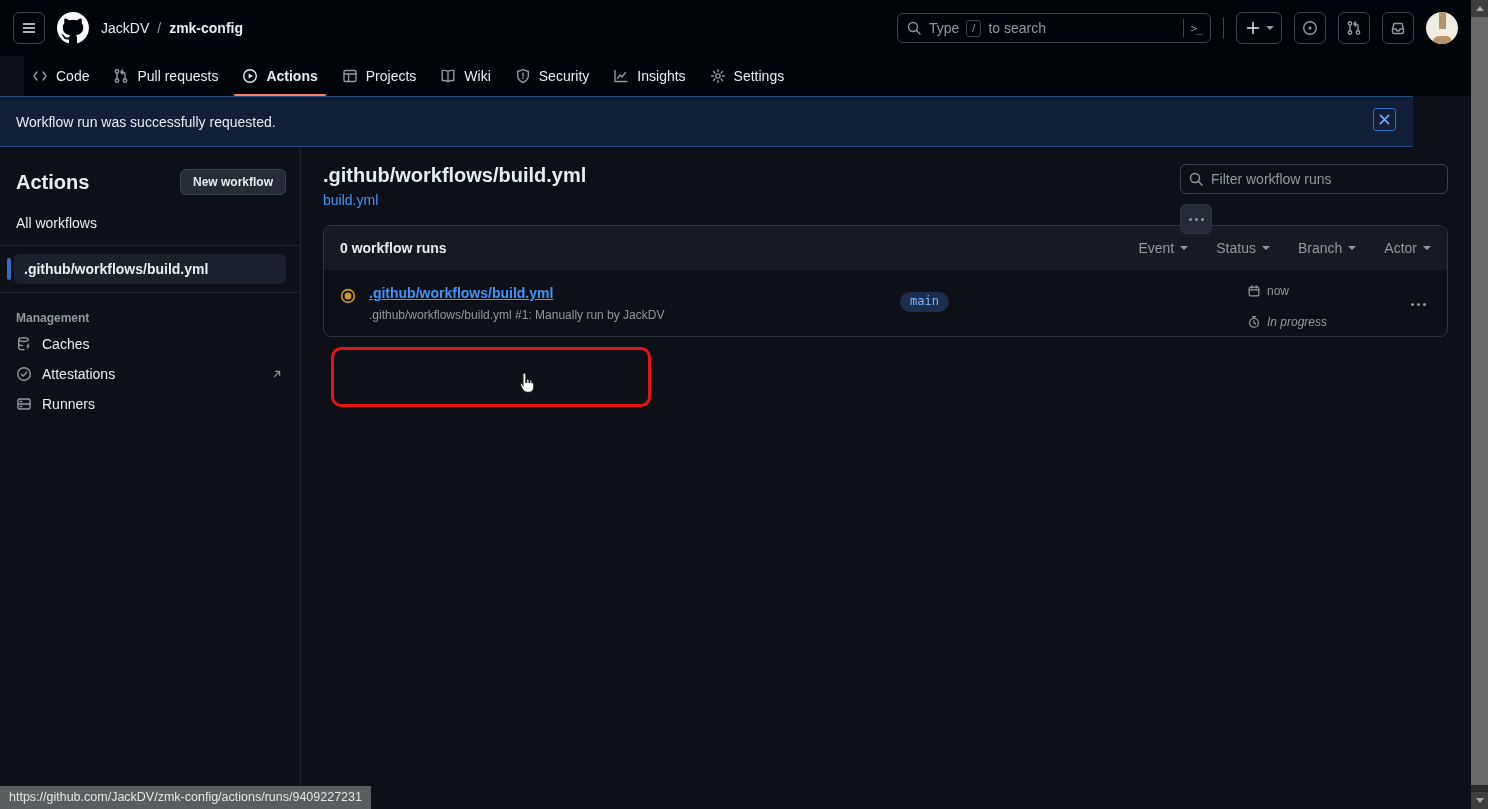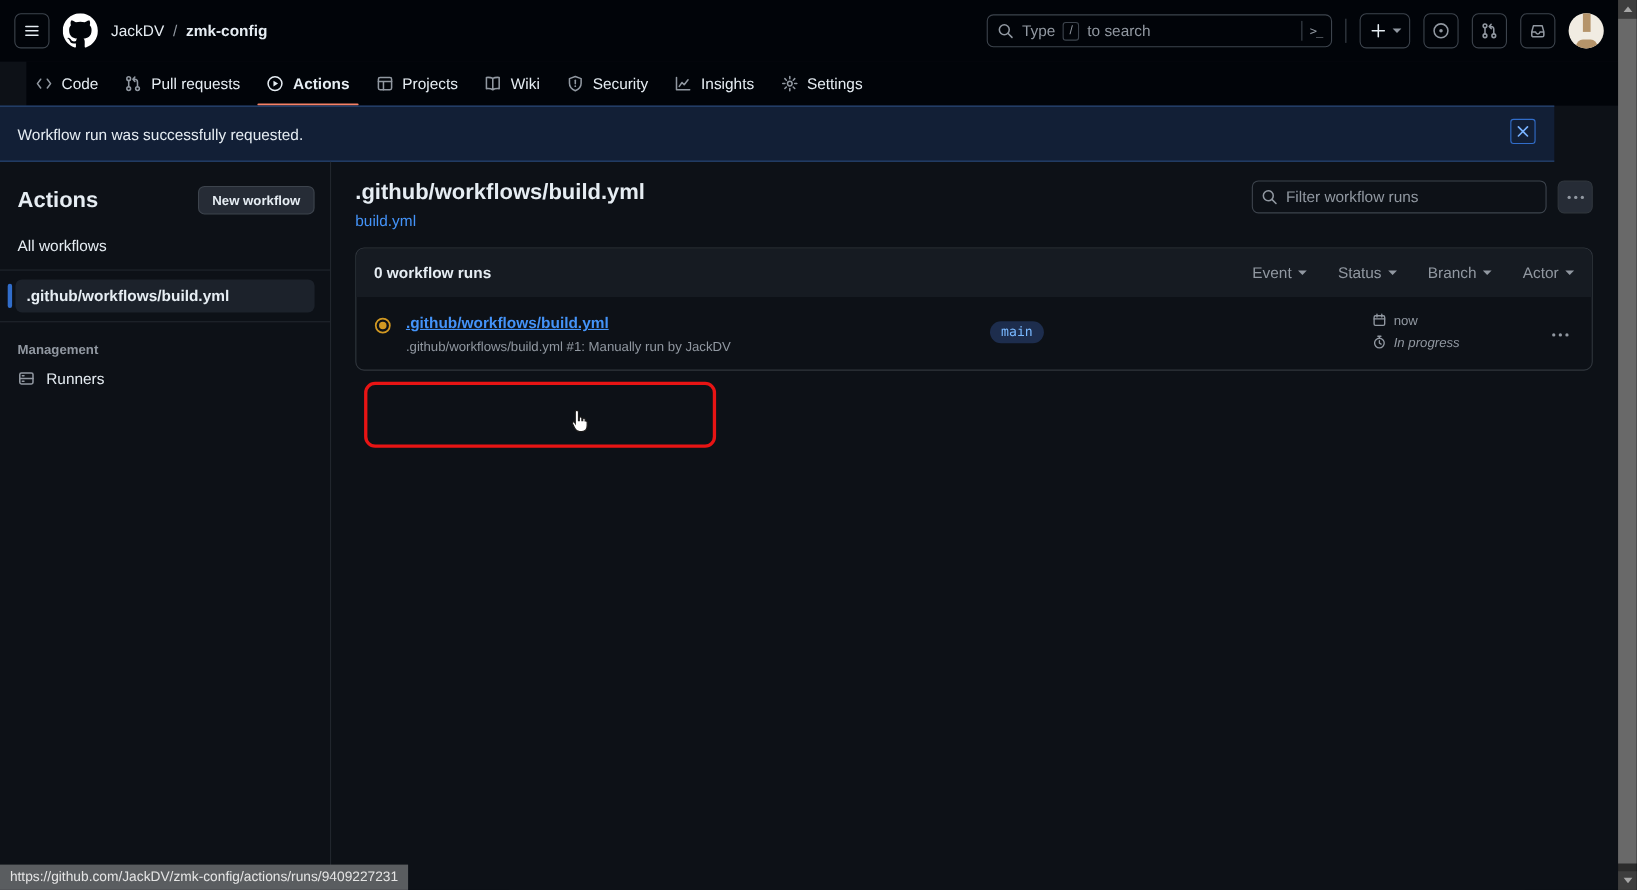--- a/index.html
+++ b/index.html
@@ -64,21 +64,21 @@
   .sel-wrap { position:relative; padding:0 14px; }
   .sel-bar { position:absolute; left:7px; top:4px; width:4px; height:22px; background:#316dca; border-radius:2px; }
   .sel-item { background:#1c222b; border-radius:6px; padding:7px 10px; font-weight:bold; cursor:pointer; }
   .mgmt-label { color:#9198a1; font-size:12px; font-weight:bold; padding:10px 16px 4px; }
   .mgmt-item { display:flex; align-items:center; gap:10px; padding:7px 16px; cursor:pointer; }
   .mgmt-item .grow { flex:1; }
 
   .main { flex:1; padding:17px 23px 0 22px; position:relative; }
   .main-title { font-size:20px; font-weight:600; }
   .file-link { color:#4493f8; font-size:14px; margin-top:5px; cursor:pointer; width:max-content; }
-  .filter-row { position:absolute; right:23px; top:17px; display:flex; gap:10px; }
+  .filter-row { position:absolute; right:23px; top:17px; display:flex; gap:10px;flex-direction:column; }
   .filter-input { width:268px; height:30px; background:transparent; border:1px solid #3d444d; border-radius:6px;
                   color:#e6edf3; padding:0 8px 0 30px; font-size:14px; font-family:inherit; }
   .filter-input::placeholder { color:#9198a1; }
   .filter-ic { position:absolute; left:8px; top:7px; }
   .kebab-btn { width:32px; height:30px; background:#262c36; border:1px solid #30363d; border-radius:6px;
                display:flex; align-items:center; justify-content:center; cursor:pointer; }
   .dots { width:3px; height:3px; border-radius:50%; background:#9198a1; box-shadow:6px 0 #9198a1,-6px 0 #9198a1; }
 
   .box { margin-top:17px; border:1px solid #30363d; border-radius:8px; overflow:hidden; }
   .box-head { background:#161b22; display:flex; align-items:center; padding:14px 16px; }
@@ -89,21 +89,21 @@
             display:flex; align-items:center; padding:14px 16px; }
   .code { font-family:"DejaVu Sans Mono",monospace; font-size:12px; padding:0 5px; }
   .run-wf { margin-left:auto; display:flex; align-items:center; gap:7px; }
   .run-row { position:relative; height:66px; }
   .run-left { position:absolute; left:16px; top:15px; display:flex; gap:13px; }
   .run-name { color:#4493f8; font-weight:bold; text-decoration:underline; cursor:pointer; }
   .run-desc { color:#9198a1; font-size:12px; margin-top:7px; }
   .branch-badge { position:absolute; left:576px; top:22px; background:#1d2d4d; color:#79b8ff;
                   font-family:"DejaVu Sans Mono",monospace; font-size:12px; padding:2px 10px 4px;
                   border-radius:12px; cursor:pointer; }
-  .run-meta { position:absolute; right:120px; top:14px; display:flex; flex-direction:column; gap:6px;
+  .run-meta { position:absolute; right:120px; top:14px; display:flex; flex-direction:column; gap:17px;
               color:#9198a1; font-size:12px; }
   .meta-line { display:flex; align-items:center; gap:6px; }
   .italic { font-style:italic; }
   .row-kebab { position:absolute; right:16px; top:24px; width:26px; height:20px; display:flex;
                align-items:center; justify-content:center; cursor:pointer; }
 
   
   .red-box { position:absolute; left:331px; top:347px; width:320px; height:60px;
              border:3px solid #e81414; border-radius:10px; pointer-events:none; z-index:50; }
   .cursor { position:absolute; left:516px; top:371px; z-index:60; pointer-events:none; }
@@ -286,20 +286,44 @@
       <button class="btn">New workflow</button>
     </div>
     <div class="side-item">All workflows</div>
     <hr class="side-sep">
     <div class="sel-wrap">
       <span class="sel-bar"></span>
       <div class="sel-item">.github/workflows/build.yml</div>
     </div>
     <hr class="side-sep">
     <div class="mgmt-label">Management</div>
+    <div class="mgmt-item">
+      <span>
+        <svg width="16" height="16" viewBox="0 0 16 16">
+            <ellipse class="ic" cx="7.5" cy="3.6" rx="4.8" ry="1.9"></ellipse>
+            <path class="ic" d="M2.7 3.6v4.1c0 .9 1.6 1.7 3.8 1.9M2.7 7.7v4.1c0 1 2.1 1.9 4.8 1.9h.4"></path>
+            <path d="M12.3 7.6 10 10.8h1.6l-1 2.9 3.2-3.8h-1.6l1.2-2.3z" fill="#9198a1"></path>
+          </svg>
+      </span>
+      <span class="grow">Caches</span>
+    </div>
+    <div class="mgmt-item">
+      <span>
+        <svg width="16" height="16" viewBox="0 0 16 16">
+            <circle class="ic" cx="8" cy="8" r="6.3"></circle>
+            <path class="ic" d="M5.3 8.2 7.2 10l3.5-3.8"></path>
+          </svg>
+      </span>
+      <span class="grow">Attestations</span>
+      <span>
+        <svg width="14" height="14" viewBox="0 0 16 16">
+            <path class="ic" d="M5 11 11 5M6.5 5H11v4.5"></path>
+          </svg>
+      </span>
+    </div>
     <div class="mgmt-item">
       <span>
         <svg width="16" height="16" viewBox="0 0 16 16">
             <rect class="ic" x="2" y="3" width="12" height="10" rx="1.5"></rect>
             <path class="ic" d="M2 8h12"></path>
             <path class="ic" d="M4.3 5.5h1.5M4.3 10.5h1.5"></path>
           </svg>
       </span>
       <span class="grow">Runners</span>
     </div>

